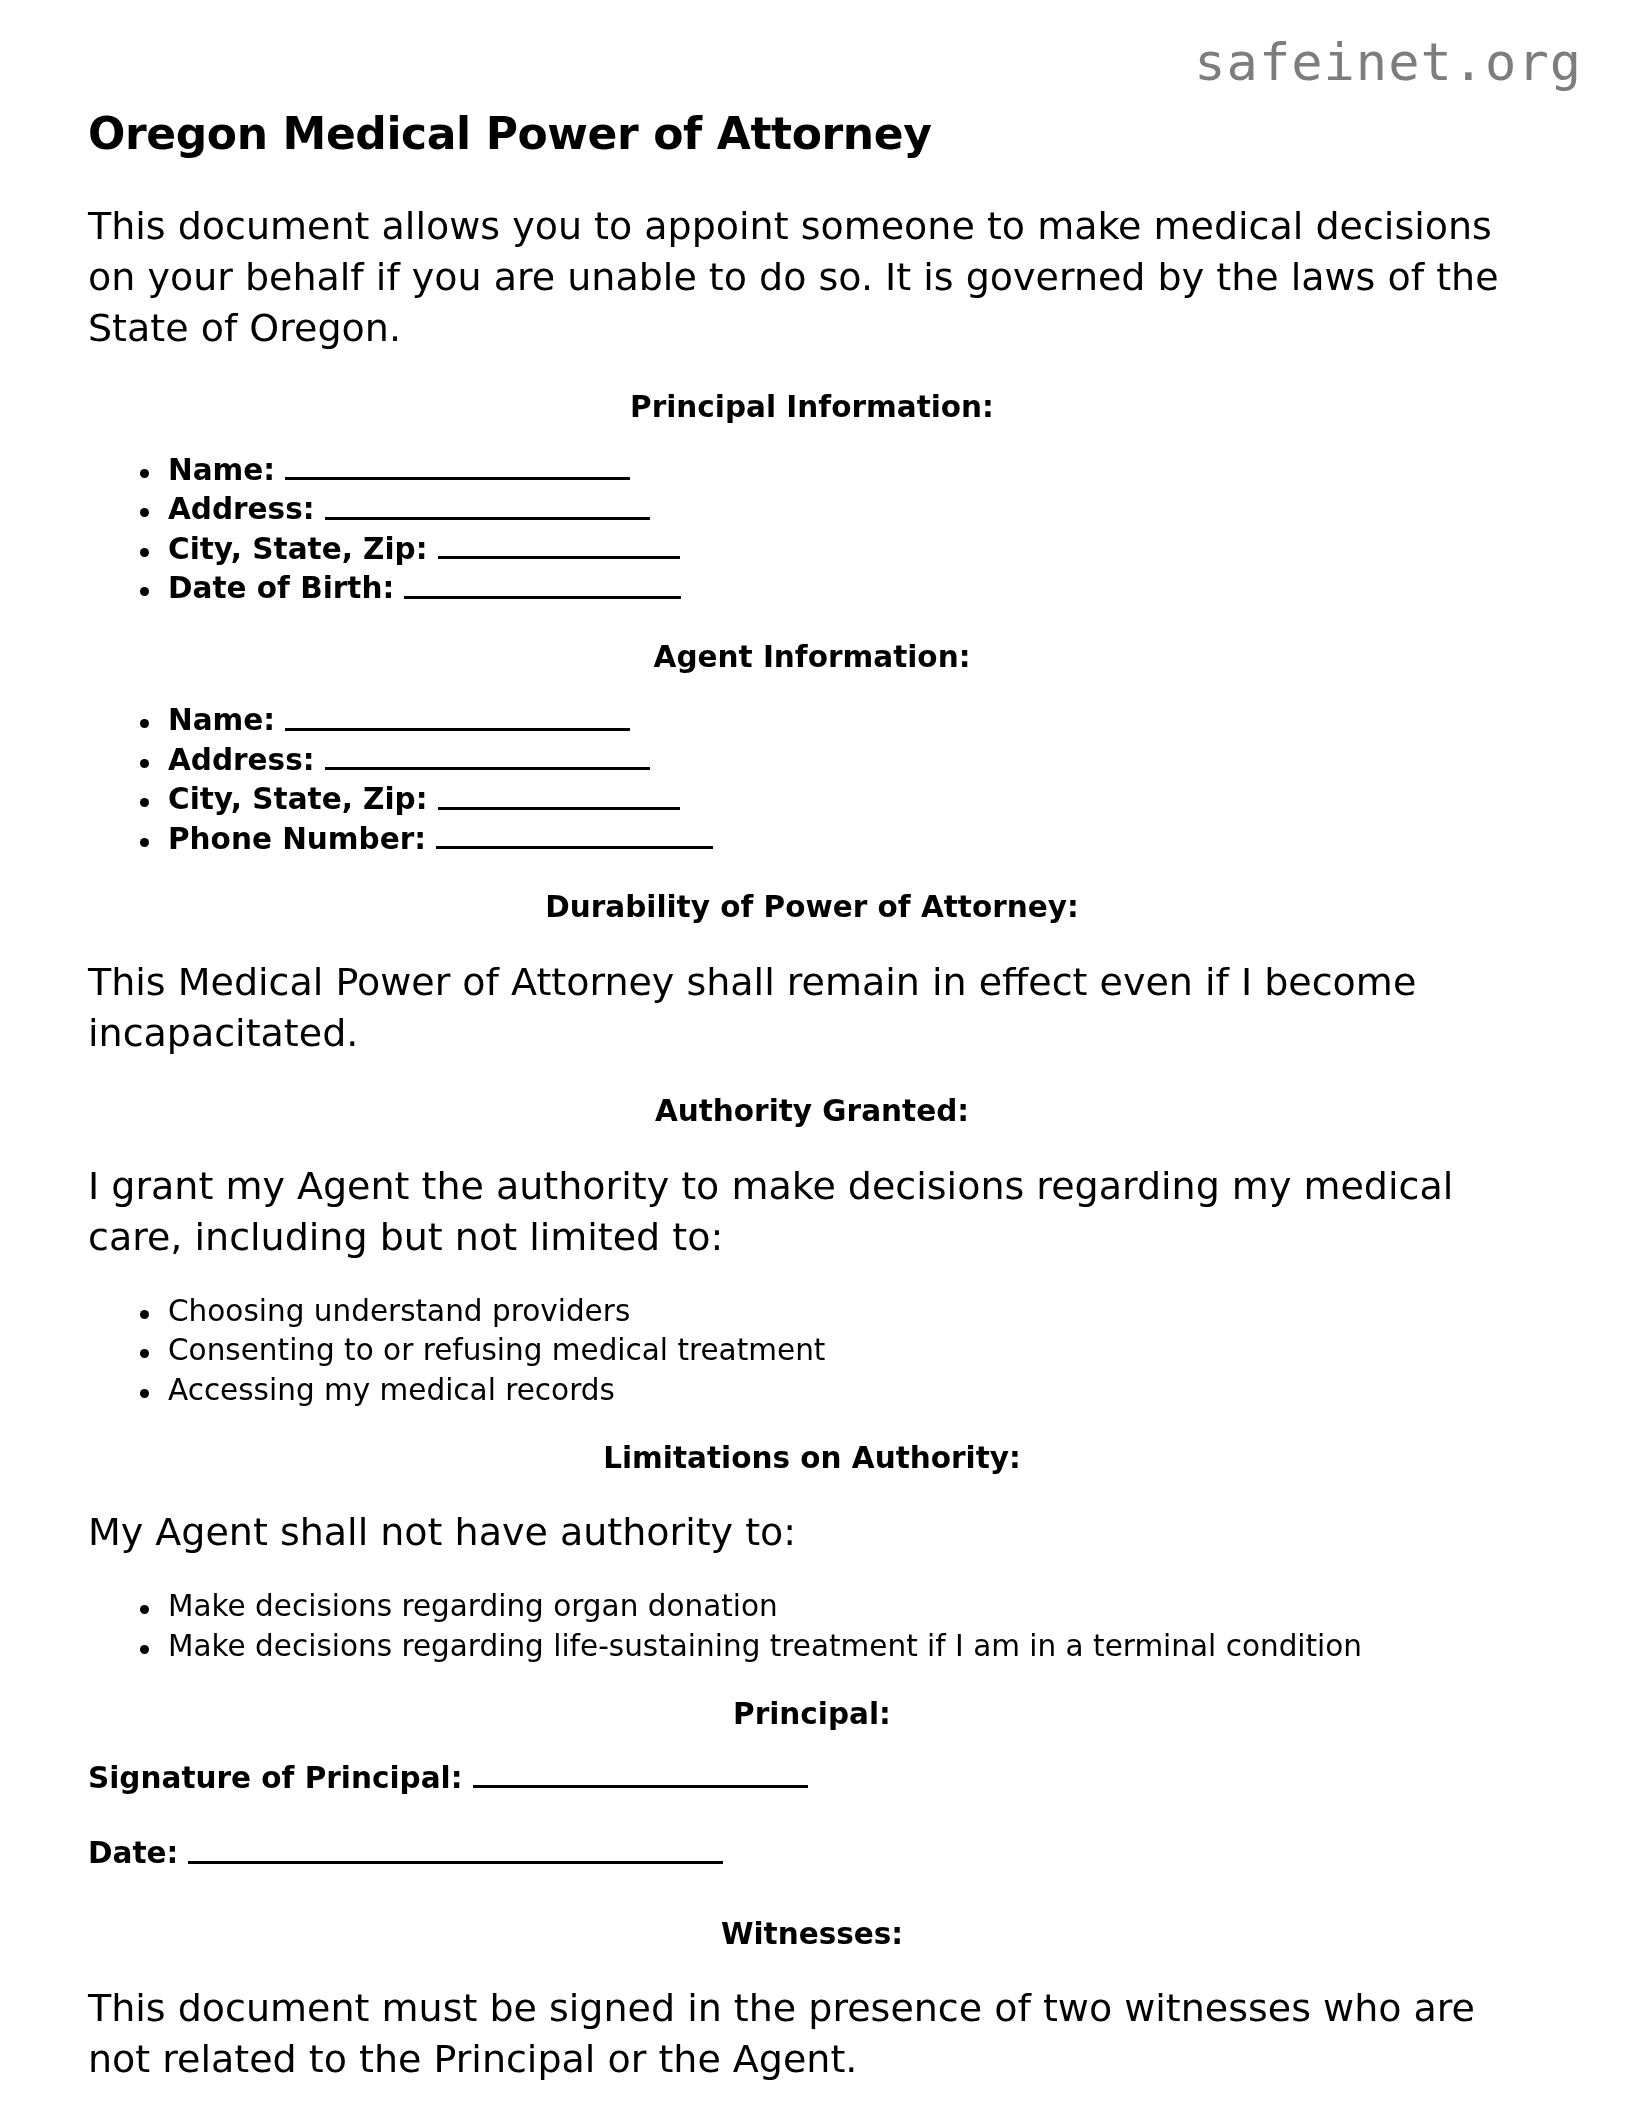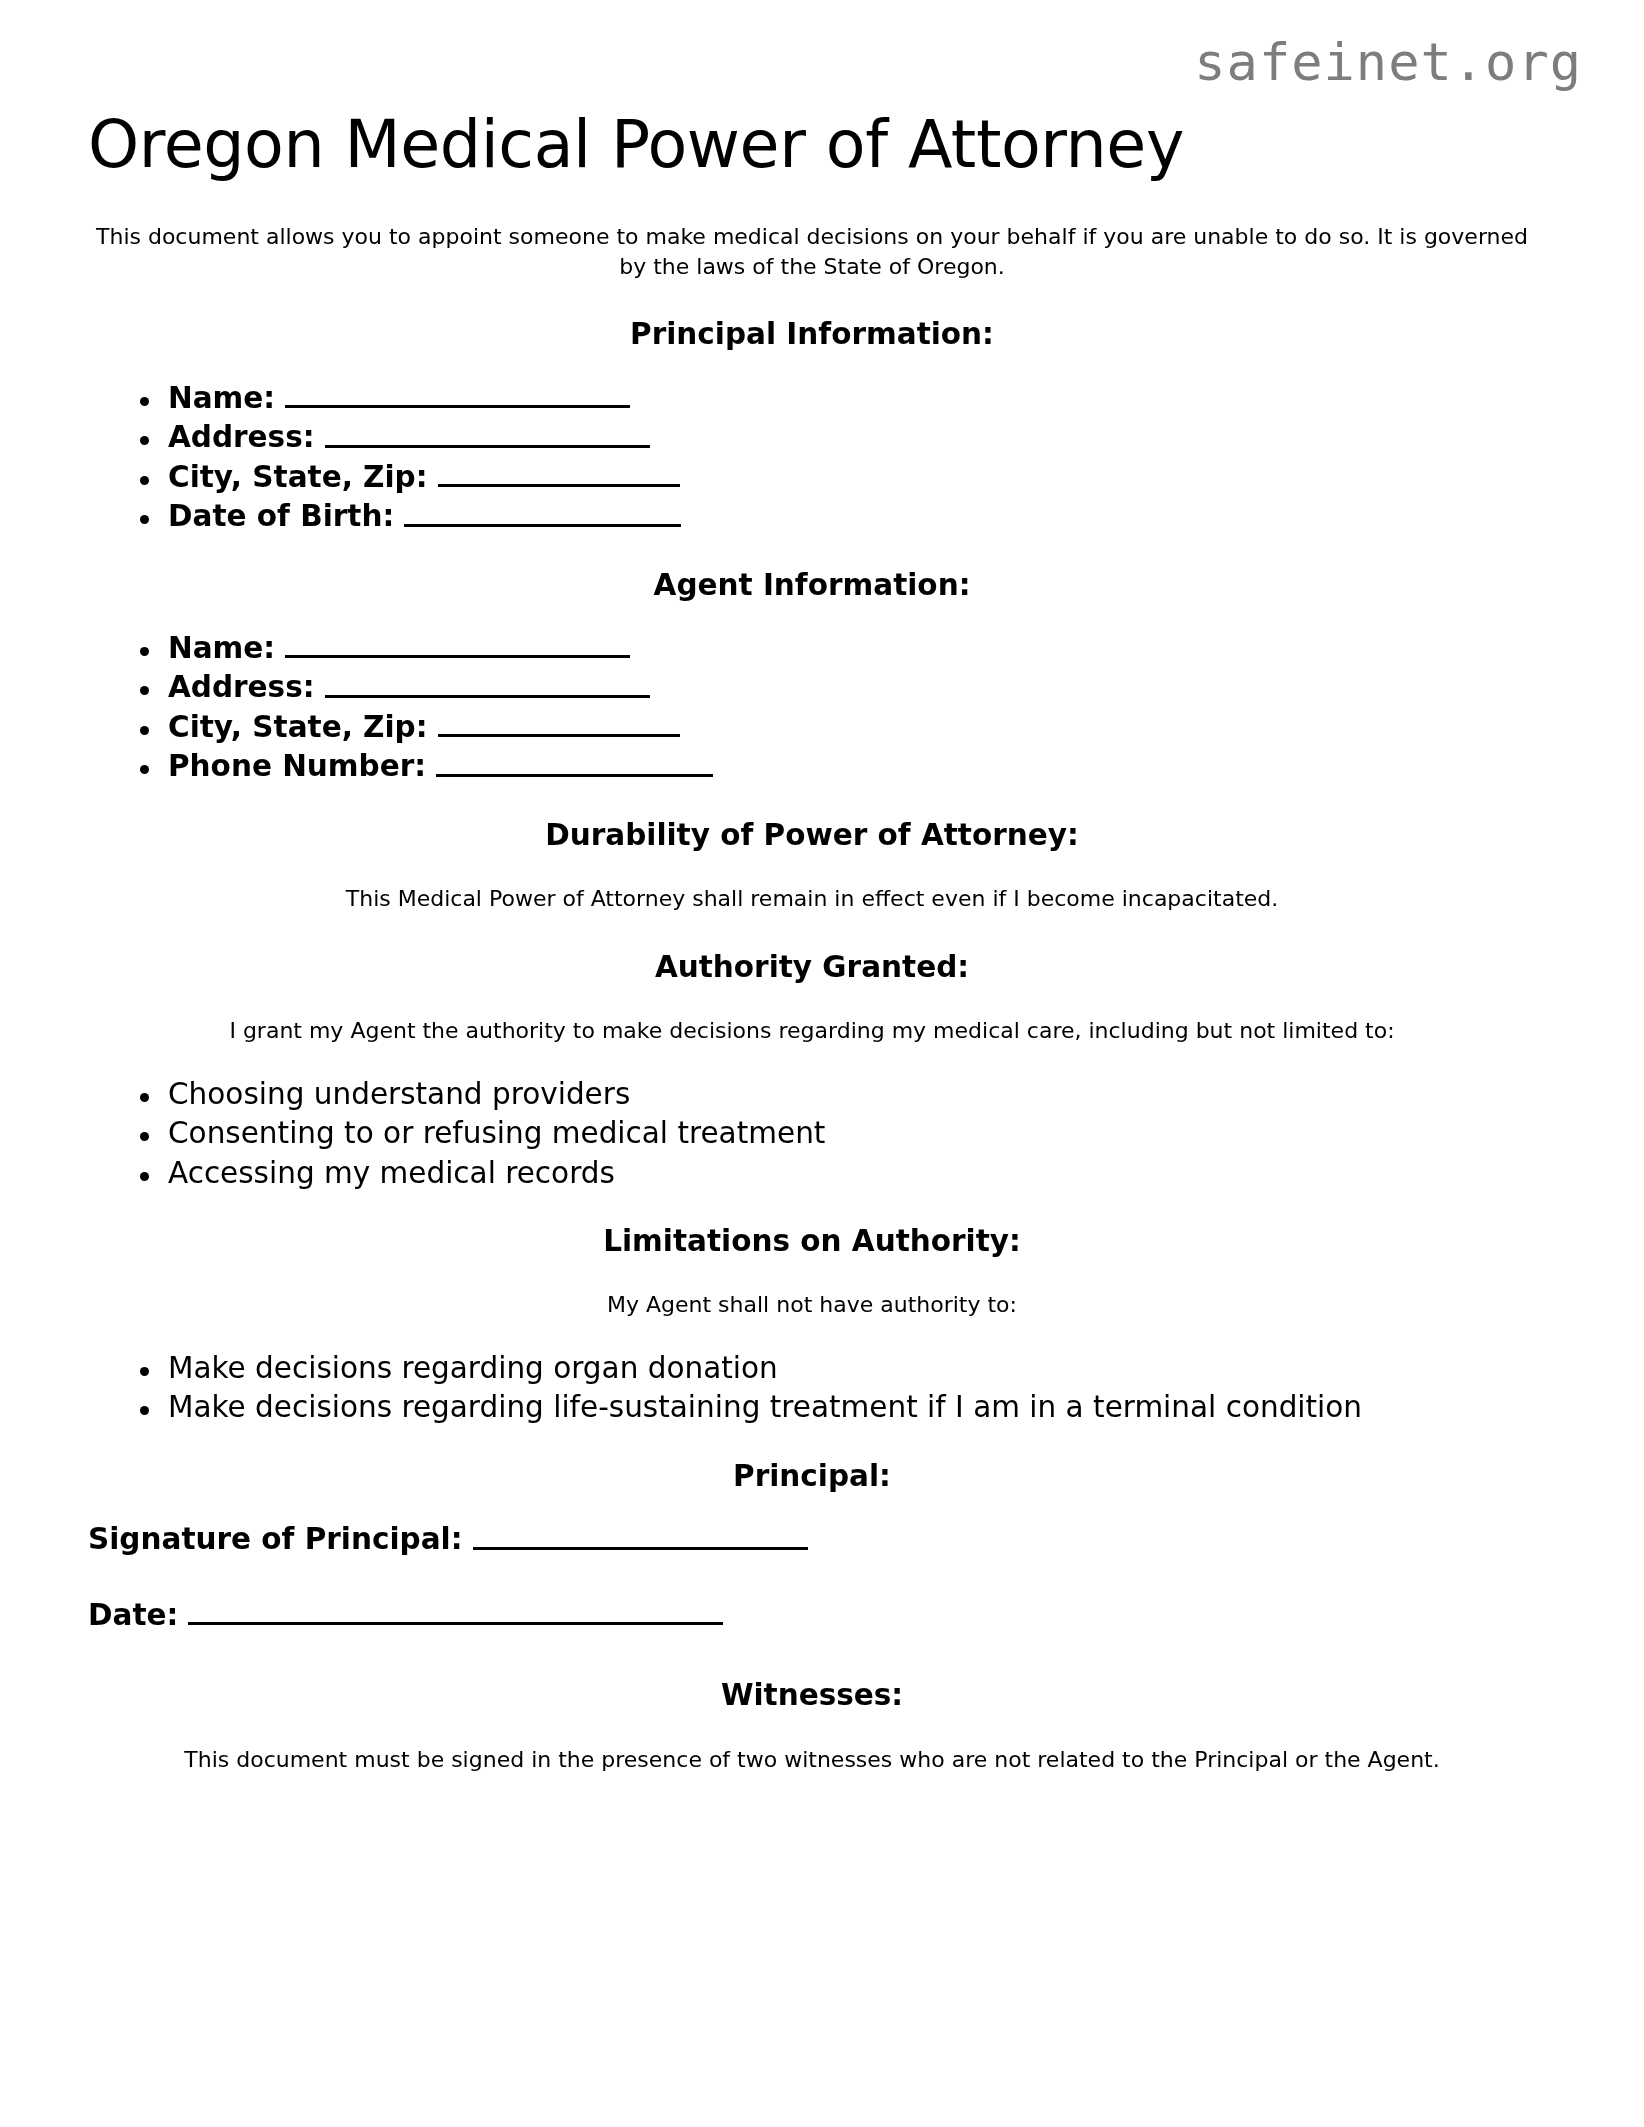--- a/index.html
+++ b/index.html
@@ -33,33 +33,32 @@
     line-height: 1;
     white-space: nowrap;
   }
   .content {
     position: absolute;
     left: 88px;
     top: 112px;
     width: 1448px;
   }
   h1.doc-title {
-    font-size: 65px;
-    font-weight: normal;
+    font-size: 44px;
+    font-weight: bold;
     line-height: 1.02;
     margin: 0 0 44px 0;
     letter-spacing: -0.4px;
     white-space: nowrap;
   }
   p.para {
-    font-size: 22px;
+    font-size: 38px;
     line-height: 1.34;
     margin: 0 0 34px 0;
     max-width: 1448px;
-    text-align: center;
   }
   h2.section-heading {
     font-size: 29.5px;
     font-weight: bold;
     line-height: 1.3;
     margin: 0 0 30px 0;
     text-align: center;
   }
   ul.bullets {
     list-style: none;

